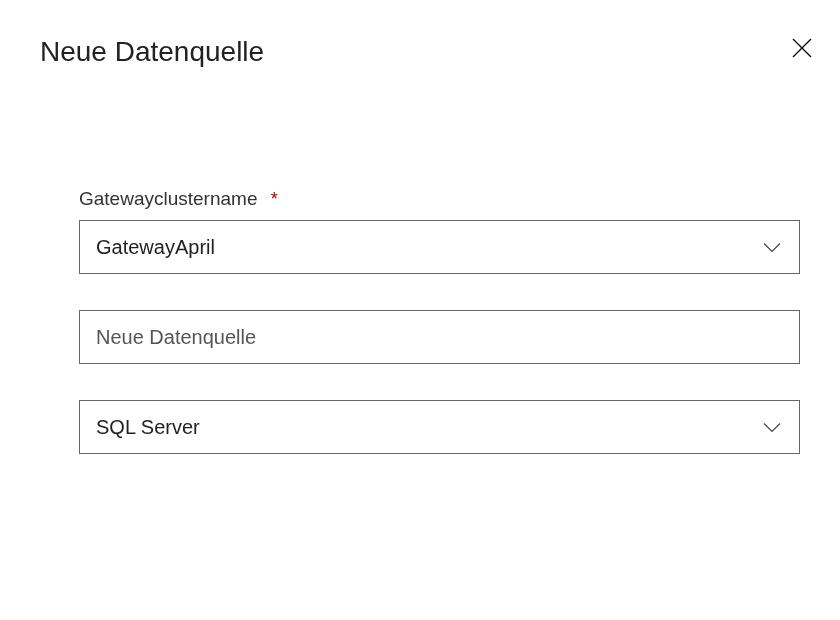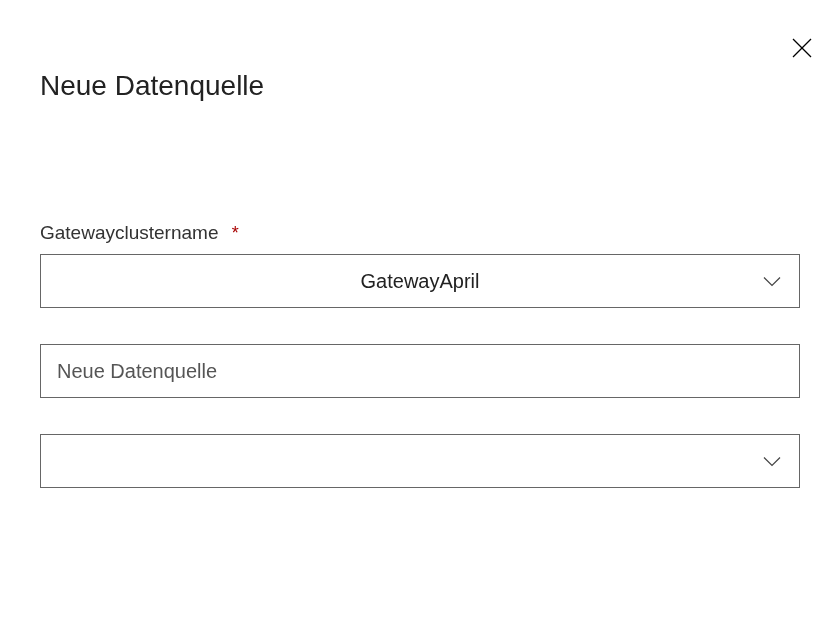--- a/index.html
+++ b/index.html
@@ -26,30 +26,31 @@
       align-items: center;
       justify-content: center;
     }
     .close-btn svg {
       width: 22px;
       height: 22px;
       stroke: #000;
       stroke-width: 1.2;
     }
     .panel {
-      padding: 70px 40px 0 40px;
+      padding: 36px 40px 0 40px;
     }
     .title {
       font-size: 28px;
       font-weight: 400;
       color: #222;
       margin-bottom: 120px;
     }
     .field {
       margin-bottom: 36px;
+      margin-left: 39px;
     }
     .field-label {
       font-size: 19px;
       color: #333;
       margin-bottom: 10px;
       display: block;
     }
     .required-star {
       color: #a80000;
       margin-left: 8px;
@@ -59,21 +60,20 @@
       width: 100%;
       border: 1px solid #666;
       background: #fff;
       height: 54px;
       display: flex;
       align-items: center;
       padding: 0 16px;
       font-size: 20px;
       color: #222;
       position: relative;
-      justify-content: center;
     }
     .text-input {
       color: #555;
       font-weight: 400;
     }
     .text-input input {
       border: none;
       outline: none;
       width: 100%;
       font-size: 20px;
@@ -127,20 +127,21 @@
   </div>
 
   <div class="field">
     <div class="text-input">
       <input type="text" value="Neue Datenquelle" style="">
     </div>
   </div>
 
   <div class="field">
     <div class="select-box">
+      <span>SQL Server</span>
       <span class="chevron">
         <svg viewBox="0 0 18 12">
             <polyline points="1,2 9,10 17,2"></polyline>
           </svg>
       </span>
     </div>
   </div>
 
 </div>
 

